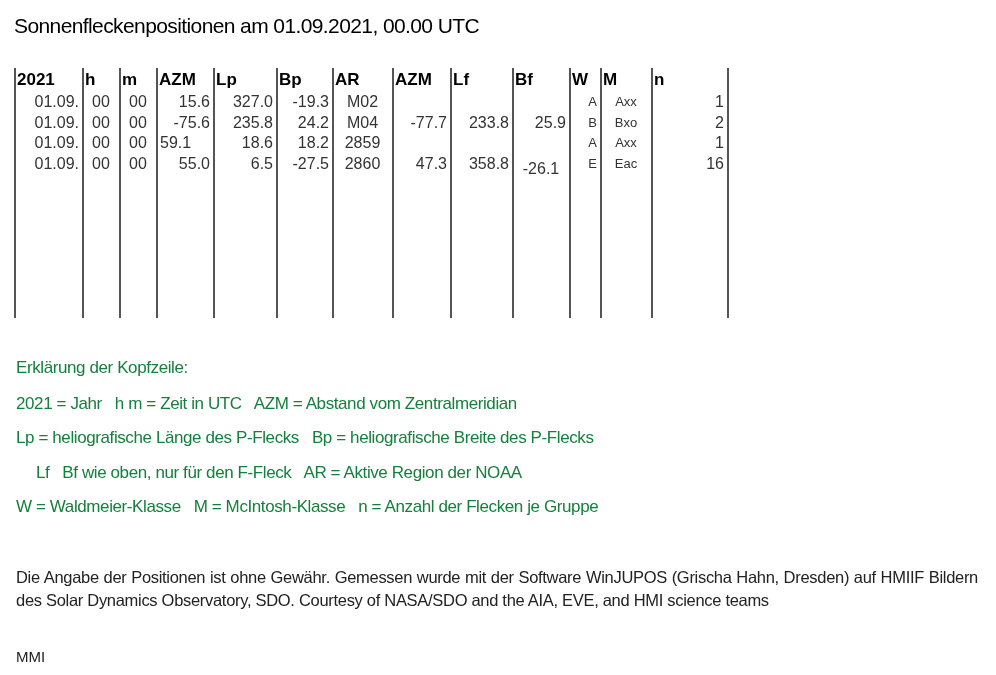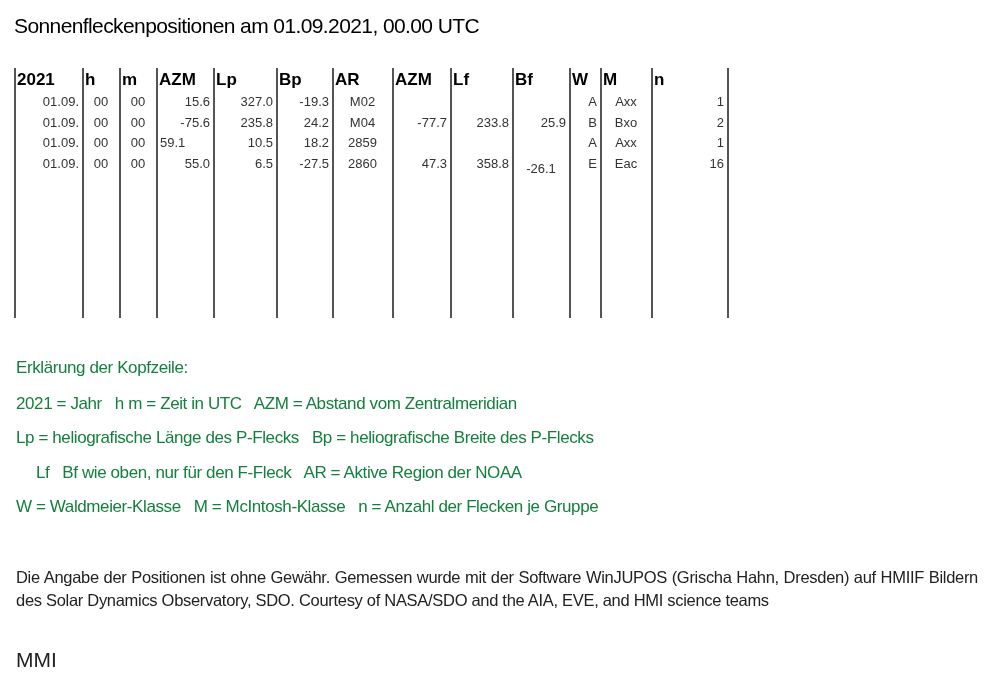--- a/index.html
+++ b/index.html
@@ -1,25 +1,25 @@
 <!DOCTYPE html>
 <html><head>
 <meta charset="utf-8">
 <style>
   html, body { margin:0; padding:0; background:#fff; }
   body { width:996px; height:675px; position:relative; overflow:hidden; color:#111; font-family:"Liberation Sans", sans-serif; }
   .title { position:absolute; left:14px; top:14px; font-size:21px; letter-spacing:-0.6px; font-weight:400; color:#000; }
   .tbl { position:absolute; left:0; top:68px; height:250px; width:740px; }
   .vline { position:absolute; top:0; height:250px; width:2px; background:#555; }
-  .cell { position:absolute; font-size:13px; line-height:20.5px; color:#333; white-space:nowrap; }
+  .cell { position:absolute; font-size:16px; line-height:20.5px; color:#333; white-space:nowrap; }
   .hdr { position:absolute; top:1px; font-size:17px; font-weight:700; color:#000; text-align:left; line-height:22px; }
   .small { font-size:13px; }
   .legend { position:absolute; left:16px; font-size:17px; color:#15803d; letter-spacing:-0.4px; white-space:nowrap; }
   .disc { position:absolute; left:16px; top:566px; width:962px; font-size:16.5px; line-height:22.5px; color:#222; text-align:justify; letter-spacing:-0.3px; }
-  .sig { position:absolute; left:16px; top:648px; font-size:21px; color:#222; }
+  .sig { position:absolute; left:16px; top:648px; font-size:15px; color:#222; }
 </style>
 </head>
 <body>
 
 <div class="title">Sonnenfleckenpositionen am 01.09.2021, 00.00 UTC</div>
 
 <div class="tbl" id="tbl">
     <div class="vline" style="left: 14px;"></div>
     <div class="vline" style="left: 82px;"></div>
     <div class="vline" style="left: 119px;"></div>
@@ -70,21 +70,21 @@
     <div class="cell" style="top: 44.5px; left: 396px; width: 51px; text-align: right;">-77.7</div>
     <div class="cell" style="top: 44.5px; left: 454px; width: 55px; text-align: right;">233.8</div>
     <div class="cell" style="top: 44.5px; left: 516px; width: 50px; text-align: right;">25.9</div>
     <div class="cell small" style="top: 44.5px; left: 573px; width: 24px; text-align: right;">B</div>
     <div class="cell small" style="top: 44.5px; left: 604px; width: 44px; text-align: center;">Bxo</div>
     <div class="cell" style="top: 44.5px; left: 655px; width: 69px; text-align: right;">2</div>
     <div class="cell" style="top: 65px; left: 18px; width: 61px; text-align: right;">01.09.</div>
     <div class="cell" style="top: 65px; left: 86px; width: 30px; text-align: center;">00</div>
     <div class="cell" style="top: 65px; left: 123px; width: 30px; text-align: center;">00</div>
     <div class="cell" style="top: 65px; left: 160px; width: 50px; ">59.1</div>
-    <div class="cell" style="top: 65px; left: 217px; width: 56px; text-align: right;">10.5</div>
+    <div class="cell" style="top: 65px; left: 217px; width: 56px; text-align: right;">18.6</div>
     <div class="cell" style="top: 65px; left: 280px; width: 49px; text-align: right;">18.2</div>
     <div class="cell" style="top: 65px; left: 336px; width: 53px; text-align: center;">2859</div>
     <div class="cell" style="top: 65px; left: 396px; width: 51px; text-align: right;"></div>
     <div class="cell" style="top: 65px; left: 454px; width: 55px; text-align: right;"></div>
     <div class="cell" style="top: 65px; left: 516px; width: 50px; text-align: right;"></div>
     <div class="cell small" style="top: 65px; left: 573px; width: 24px; text-align: right;">A</div>
     <div class="cell small" style="top: 65px; left: 604px; width: 44px; text-align: center;">Axx</div>
     <div class="cell" style="top: 65px; left: 655px; width: 69px; text-align: right;">1</div>
     <div class="cell" style="top: 85.5px; left: 18px; width: 61px; text-align: right;">01.09.</div>
     <div class="cell" style="top: 85.5px; left: 86px; width: 30px; text-align: center;">00</div>

